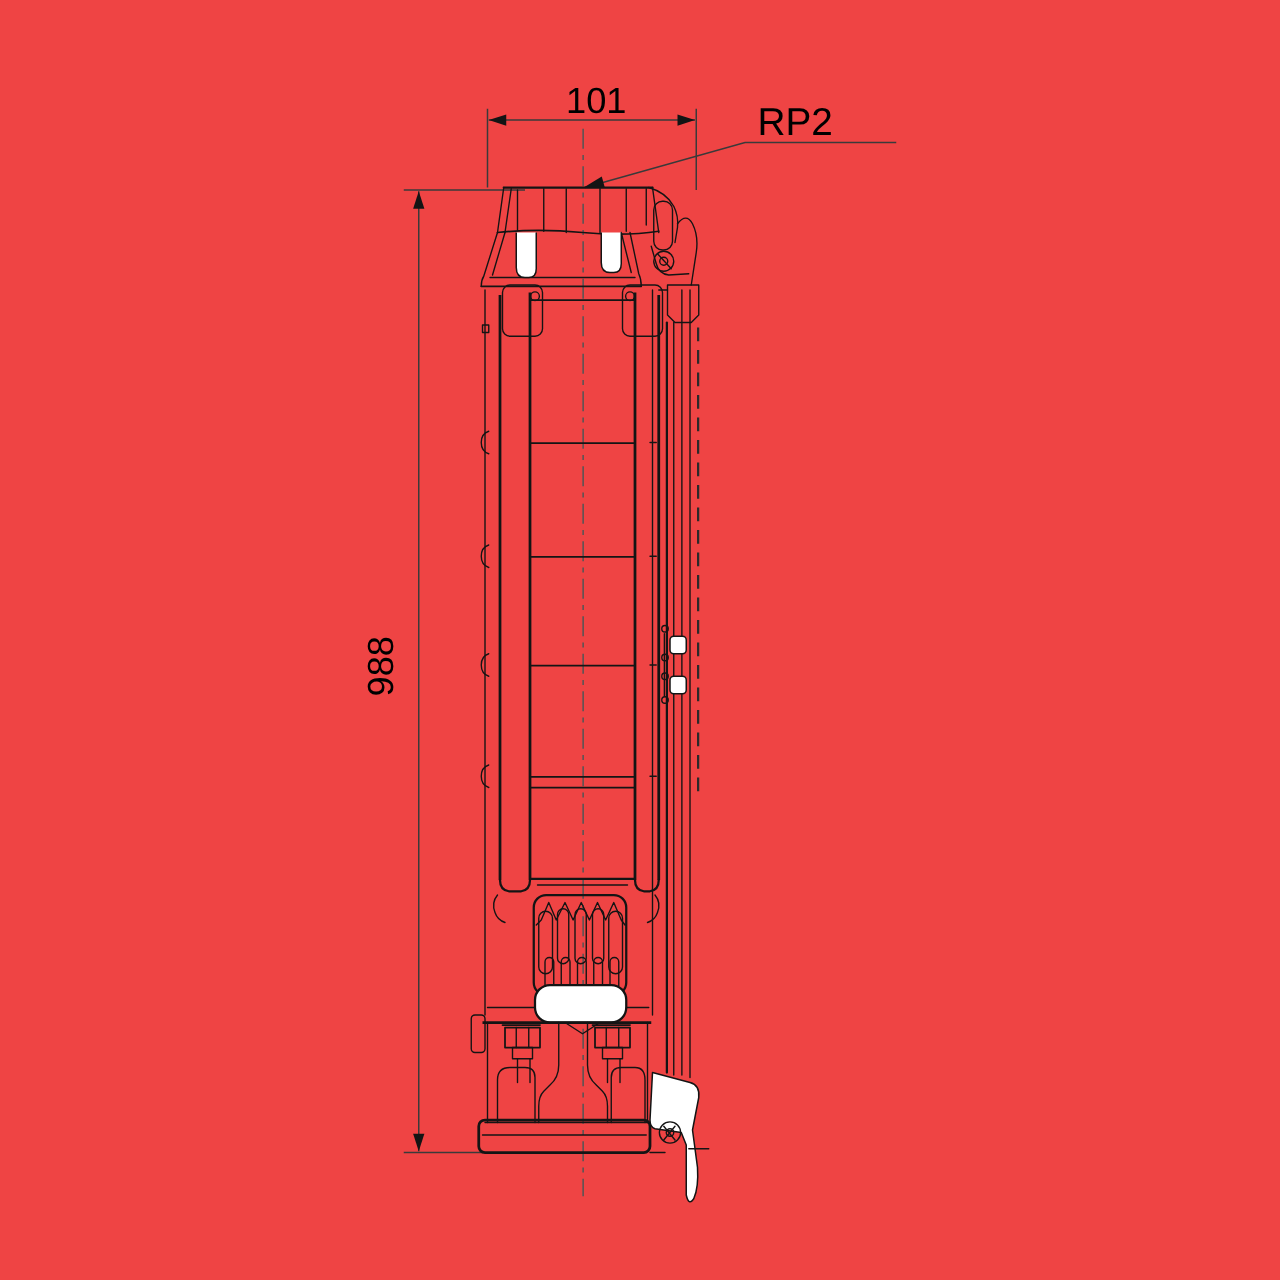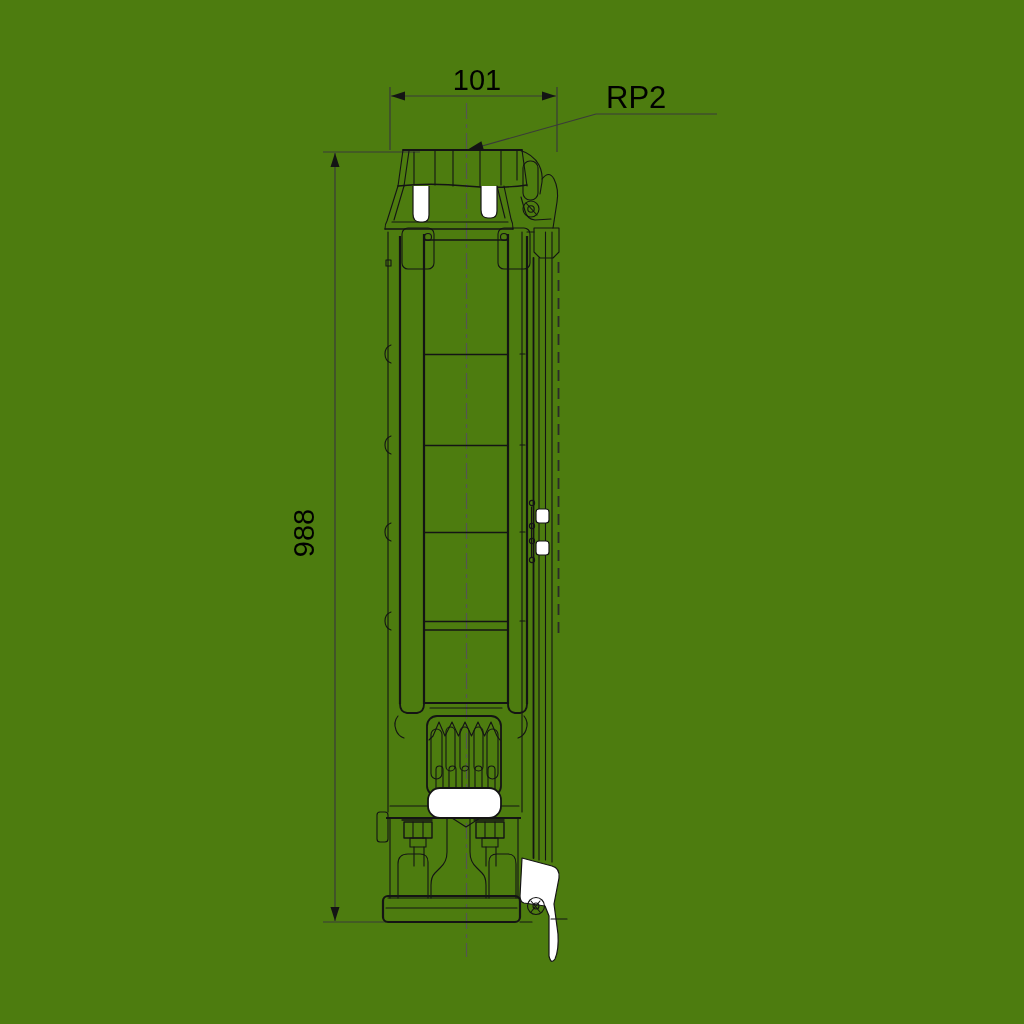--- a/index.html
+++ b/index.html
@@ -7,21 +7,21 @@
     padding: 0;
     background: #ffffff;
     width: 1024px;
     height: 1024px;
     font-family: "Liberation Sans", sans-serif;
   }
   .canvas {
     position: relative;
     width: 1024px;
     height: 1024px;
-    background: #4d7c0f;
+    background: #ef4444;
     overflow: hidden;
   }
   svg { position: absolute; inset: 0; }
 
   
   .ln   { stroke: #141414; fill: none; stroke-width: 1.1; stroke-linecap: round; stroke-linejoin: round; }
   .ln14 { stroke: #141414; fill: none; stroke-width: 1.4; stroke-linecap: round; stroke-linejoin: round; }
   .ln18 { stroke: #141414; fill: none; stroke-width: 1.8; stroke-linecap: round; stroke-linejoin: round; }
   .ln22 { stroke: #141414; fill: none; stroke-width: 2.2; stroke-linecap: butt;  stroke-linejoin: round; }
   .lnw  { stroke: #141414; fill: #ffffff; stroke-width: 1.2; stroke-linejoin: round; }

